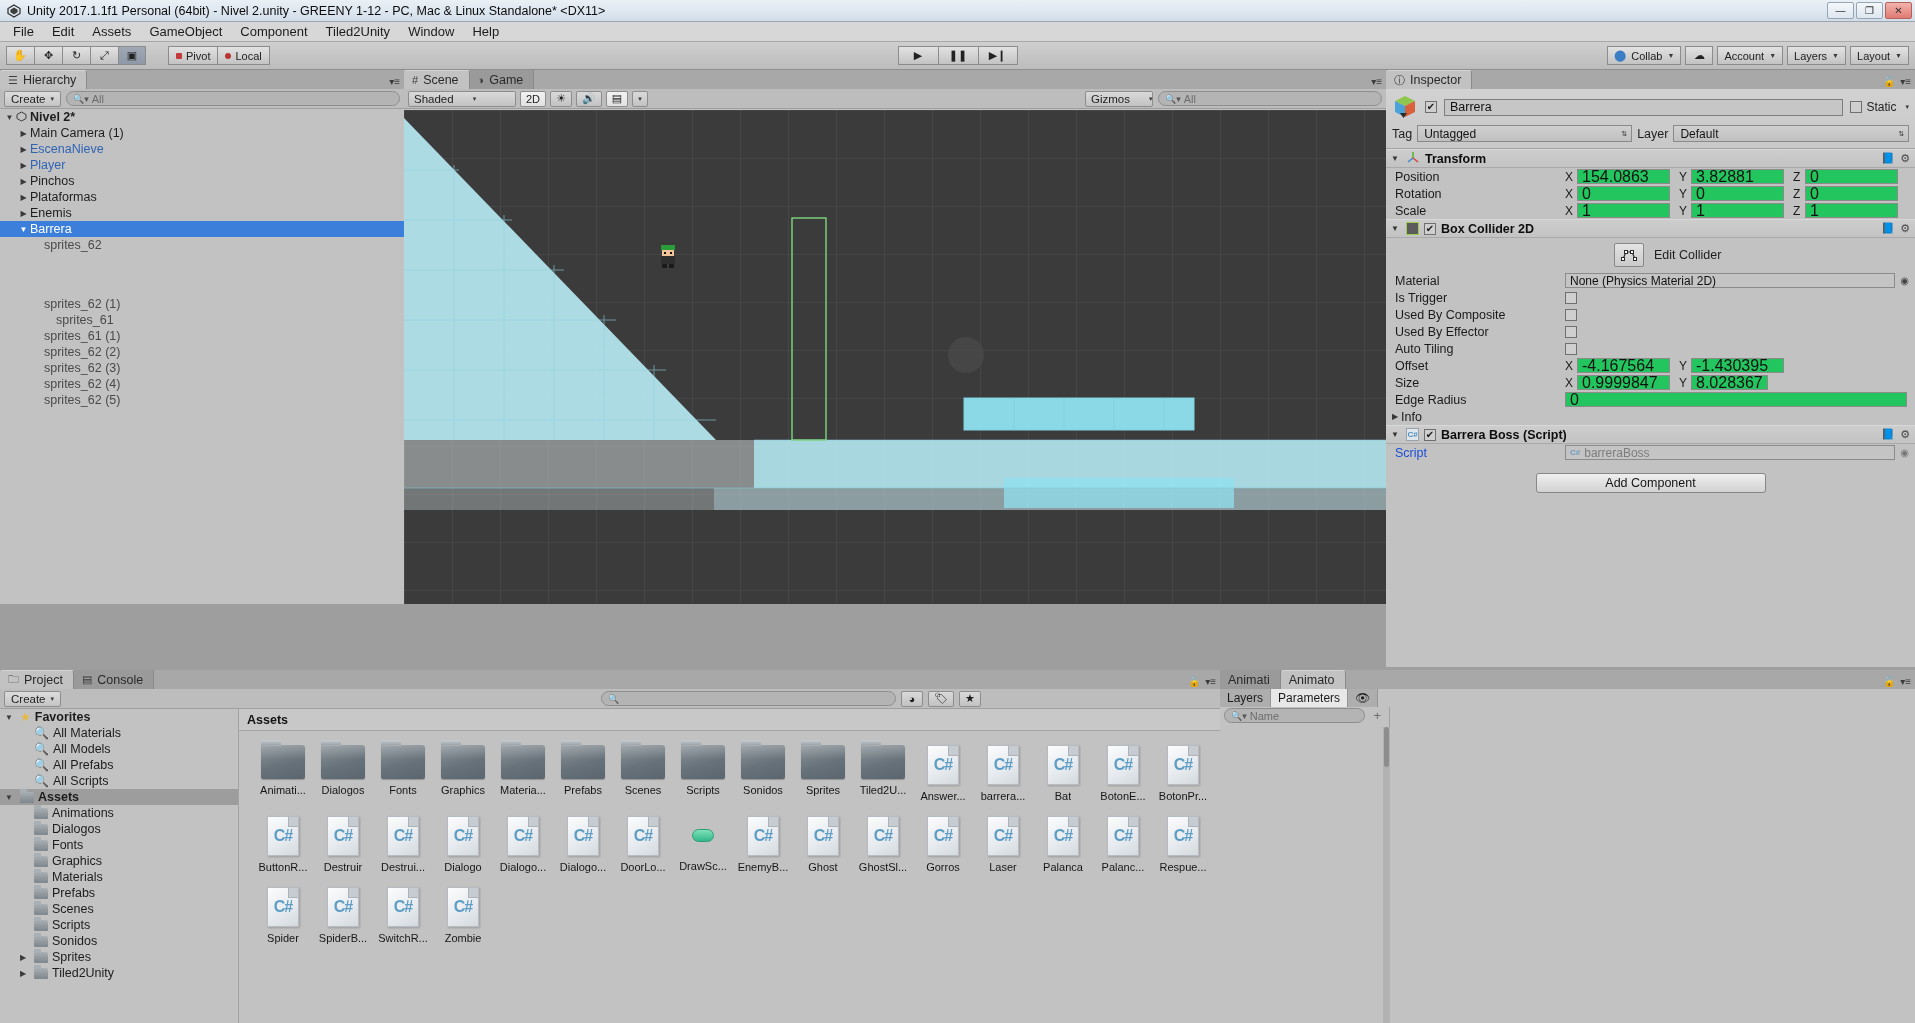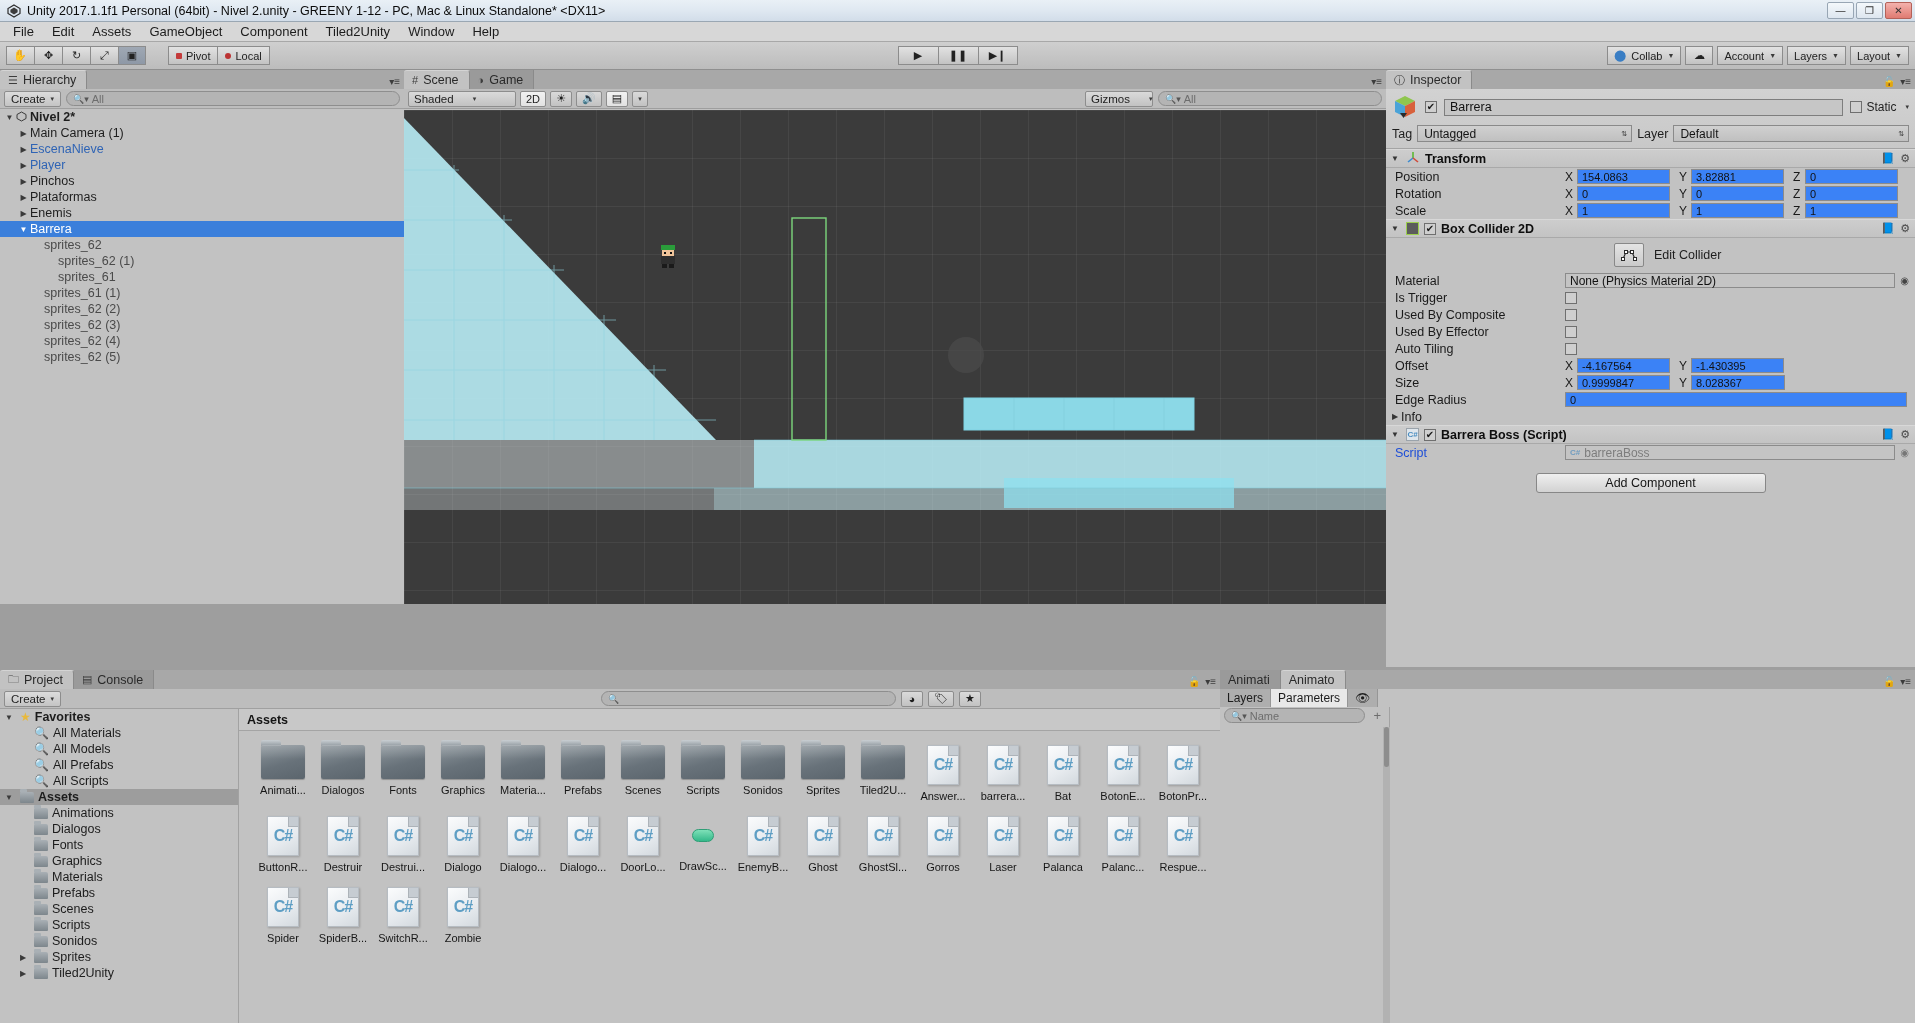--- a/index.html
+++ b/index.html
@@ -198,22 +198,22 @@
     padding: 0 5px; position: relative;
   }
   .comp-header .foldarrow { font-size:8px; color:#353535; width:10px; }
   .comp-header .ctitle { font-weight:bold; font-size:12.5px; color:#0e0e0e; }
   .comp-header .hright { position:absolute; right:5px; display:flex; gap:5px; align-items:center; font-size:11px; color:#4a4a4a; }
   .prow { height:17px; display:flex; align-items:center; padding-left:9px; font-size:12.5px; color:#1a1a1a; }
   .prow .pname { width:170px; flex:none; }
   .vec { display:flex; align-items:center; gap:0; flex:1; padding-right:8px; }
   .vec .axis { width:12px; text-align:left; font-size:12px; color:#1a1a1a; flex:none; }
   .numfield {
-    height:15px; background:#3b82f6; border:1px solid #8b8b8b;
-    display:flex; align-items:center; padding:0 4px; font-size:11px; color:#111;
+    height:15px; background:#22c55e; border:1px solid #8b8b8b;
+    display:flex; align-items:center; padding:0 4px; font-size:16px; color:#111;
     margin-right:9px;
   }
   .objfield {
     height:15px; background:#c4c4c4; border:1px solid #8b8b8b;
     display:flex; align-items:center; padding:0 4px; gap:4px;
     font-size:12px; color:#111;
   }
   .editcoll-row { height:34px; display:flex; align-items:center; padding-left:228px; gap:10px; }
   .editcoll-btn {
     width:30px;height:24px;
@@ -459,25 +459,25 @@
           <span>Enemis</span>
         </div>
         <div class="hrow selected" style="padding-left: 17px;">
           <span class="arrow">▼</span>
           <span>Barrera</span>
         </div>
         <div class="hrow child" style="padding-left: 31px;">
           <span class="arrow"></span>
           <span>sprites_62</span>
         </div>
-        <div class="hrow child" style="padding-left: 45px;">
+        <div class="hrow child" style="padding-left: 31px; margin-top: 43px;">
           <span class="arrow"></span>
           <span>sprites_62 (1)</span>
         </div>
-        <div class="hrow child" style="padding-left: 45px;">
+        <div class="hrow child" style="padding-left: 31px; margin-left: 12px;">
           <span class="arrow"></span>
           <span>sprites_61</span>
         </div>
         <div class="hrow child" style="padding-left: 31px;">
           <span class="arrow"></span>
           <span>sprites_61 (1)</span>
         </div>
         <div class="hrow child" style="padding-left: 31px;">
           <span class="arrow"></span>
           <span>sprites_62 (2)</span>
@@ -762,21 +762,21 @@
         </span>
       </div>
       <div class="prow">
         <span class="pname">Size</span>
         <span class="vec">
           <span class="axis">X</span>
           <span class="numfield" style="width:93px">
               <span>0.9999847</span>
             </span>
           <span class="axis">Y</span>
-          <span class="numfield" style="width:94px">
+          <span class="numfield" style="width:77px">
               <span>8.028367</span>
             </span>
         </span>
       </div>
       <div class="prow">
         <span class="pname">Edge Radius</span>
         <span class="numfield" style="flex:1;margin-right:8px">
             <span>0</span>
           </span>
       </div>

